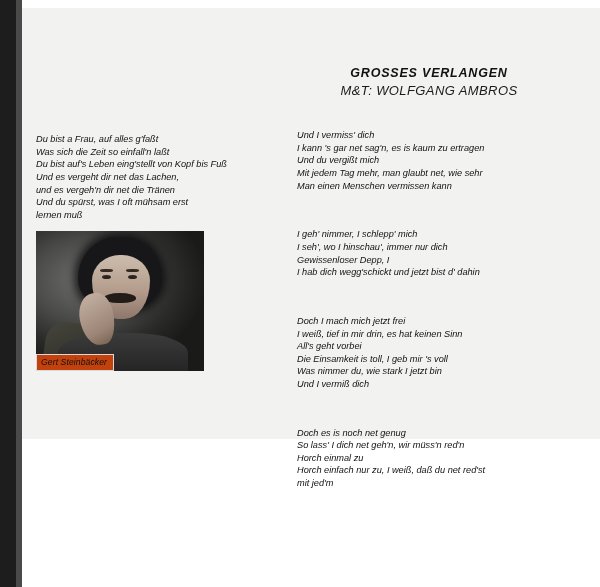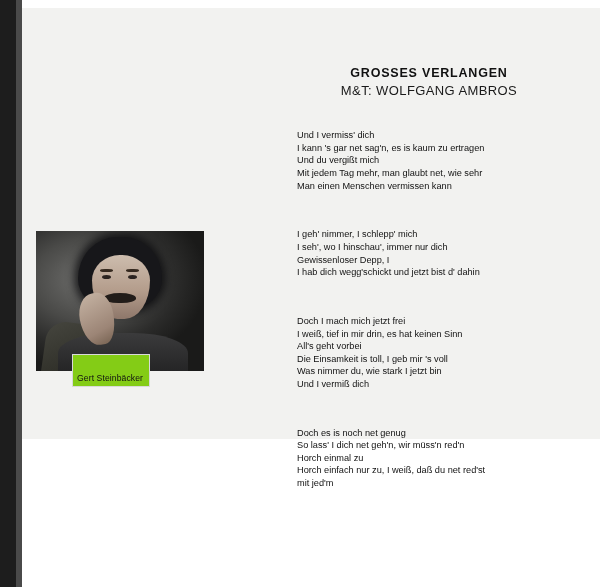--- a/index.html
+++ b/index.html
@@ -11,20 +11,21 @@
     height: 587px;
     background: #ffffff;
     font-family: "Liberation Sans", sans-serif;
     overflow: hidden;
   }
   .page {
     position: relative;
     width: 600px;
     height: 439px;
     background: #f2f2f0;
+    font-style: italic;
   }
   
   .left-band {
     position: absolute;
     left: 0;
     top: 0;
     width: 22px;
     height: 587px;
     background: #1d1d1d;
   }
@@ -196,46 +197,54 @@
     width: 56px;
     height: 58px;
     background: linear-gradient(150deg, #46463f 0%, #26261f 100%);
     border-radius: 36% 30% 0 0;
     transform: rotate(8deg);
   }
   .photo-caption {
     position: absolute;
     left: 14px;
     top: 346px;
-    background: #84cc16;
+    background: #c2410c;
     color: #111111;
     font-size: 8.6px;
-    padding: 18px 6px 3px 4px;
+    padding: 2px 6px 3px 4px;
     letter-spacing: 0.1px;
     border: 1px solid #d9d9d9;
-    margin-left: 36px;
   }
 </style>
 </head>
 <body>
 
 <div class="page">
 
   <div class="left-band">
     <div class="left-band-inner"></div>
   </div>
   <div class="top-strip"></div>
 
   <div class="content">
 
     <div class="title-block">
       <div class="song-title">GROSSES VERLANGEN</div>
       <div class="song-credit">M&amp;T: WOLFGANG AMBROS</div>
     </div>
 
+    <div class="col col-left">
+      <div class="stanza">Du bist a Frau, auf alles g'faßt
+Was sich die Zeit so einfall'n laßt
+Du bist auf's Leben eing'stellt von Kopf bis Fuß
+Und es vergeht dir net das Lachen,
+und es vergeh'n dir net die Tränen
+Und du spürst, was I oft mühsam erst
+lernen muß</div>
+    </div>
 
     <div class="col col-right">
       <div class="stanza">Und I vermiss' dich
 I kann 's gar net sag'n, es is kaum zu ertragen
 Und du vergißt mich
 Mit jedem Tag mehr, man glaubt net, wie sehr
 Man einen Menschen vermissen kann</div>
       <div class="stanza">I geh' nimmer, I schlepp' mich
 I seh', wo I hinschau', immer nur dich
 Gewissenloser Depp, I

